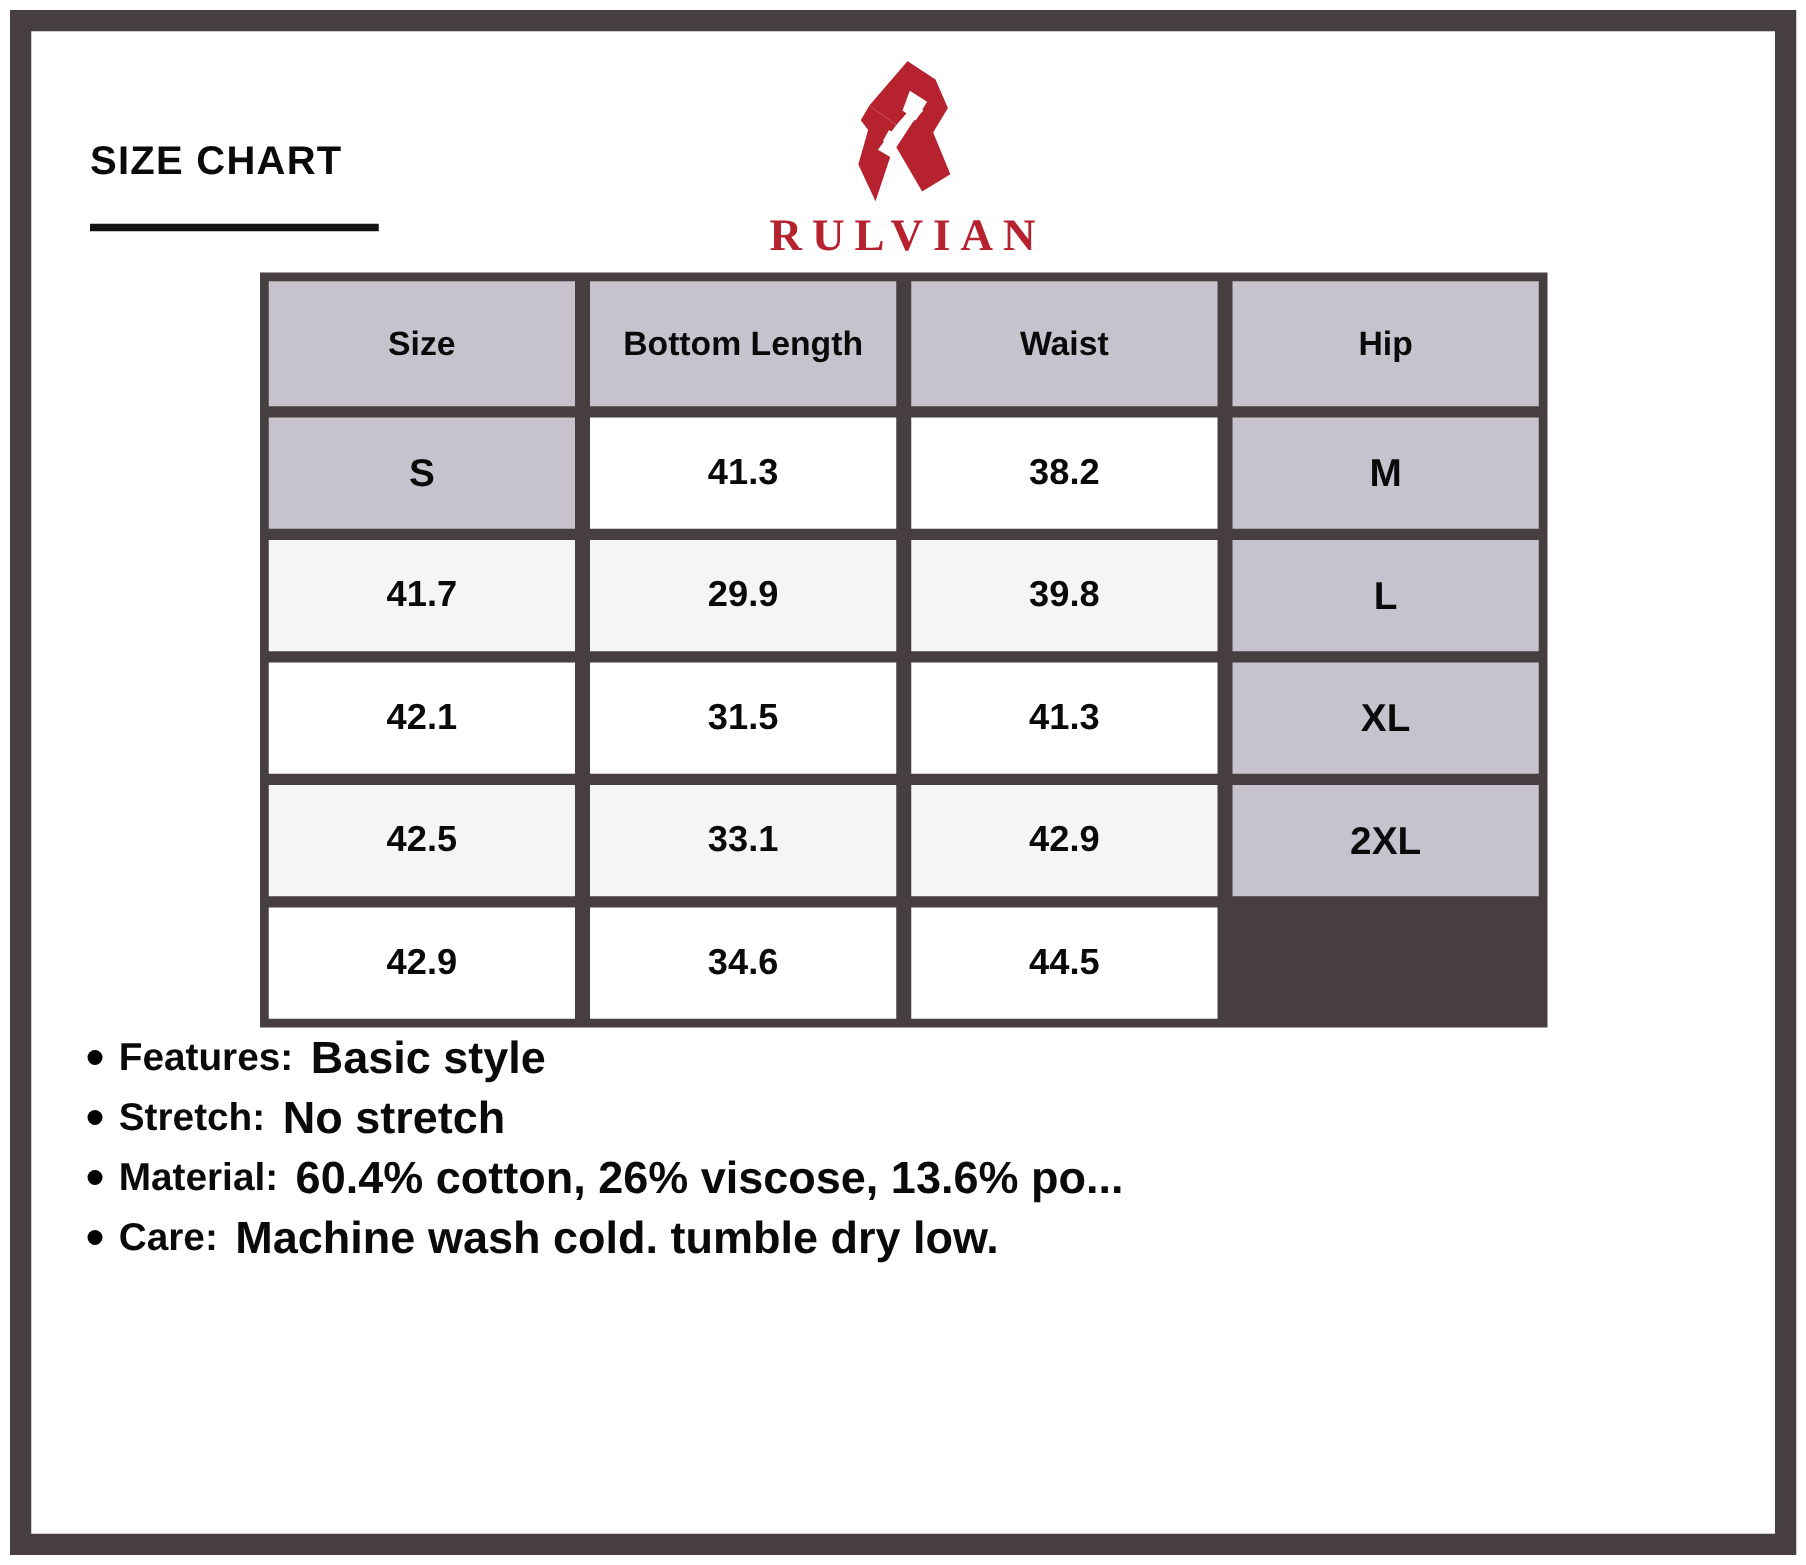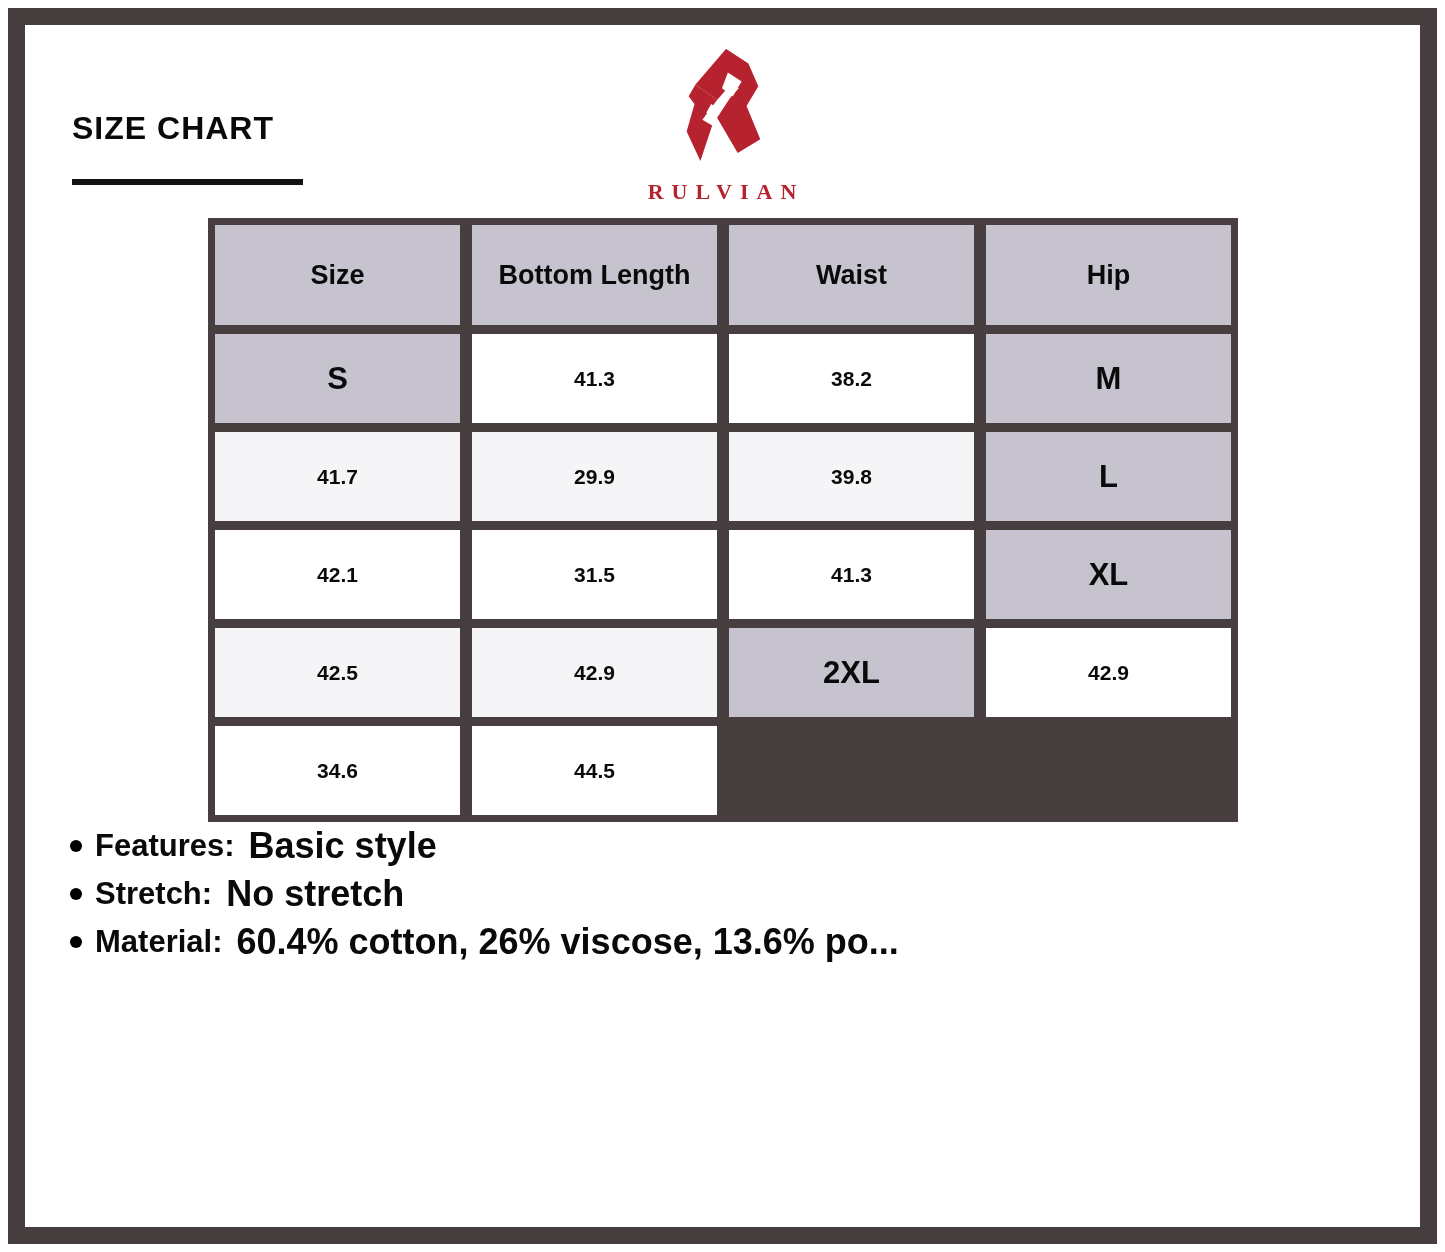--- a/index.html
+++ b/index.html
@@ -18,34 +18,34 @@
   
   .title{
     position:absolute;left:72px;top:110px;font-size:32px;font-weight:bold;
     letter-spacing:1px;white-space:nowrap;
   }
   .title-underline{position:absolute;left:72px;top:179px;width:231px;height:6px;background:#121212;}
   
   .logo{position:absolute;left:572px;top:46px;width:300px;text-align:center;}
   .logo svg{display:block;margin:0 auto;}
   .brand{
-    font-family:"Liberation Serif",serif;font-weight:bold;font-size:22px;color:var(--red);
-    letter-spacing:8px;padding-left:8px;margin-top:15px;white-space:nowrap;
+    font-family:"Liberation Serif",serif;font-weight:bold;font-size:36px;color:var(--red);
+    letter-spacing:8px;padding-left:8px;margin-top:3px;white-space:nowrap;
   }
   
   .size-table{
     position:absolute;left:208px;top:218px;width:1030px;box-sizing:border-box;
     background:var(--dark);padding:7px;display:grid;
     grid-template-columns:repeat(4,1fr);
     grid-template-rows:100px repeat(5,89px);
     column-gap:12px;row-gap:9px;
   }
   .cell{
     background:#ffffff;display:flex;align-items:center;justify-content:center;
-    font-weight:bold;font-size:21px;text-align:center;
+    font-weight:bold;font-size:29px;text-align:center;
   }
   .cell.head{background:var(--lavender);font-size:27px;}
   .cell.sizecol{background:var(--lavender);font-size:31px;}
   .cell.alt{background:var(--rowalt);}
   
   .details{position:absolute;left:70px;top:828px;}
   .detail-item{display:flex;align-items:center;margin-bottom:12px;height:36px;}
   .dot{width:12px;height:12px;border-radius:50%;background:#000;margin-right:13px;flex:0 0 auto;}
   .detail-label{font-size:31px;font-weight:bold;white-space:nowrap;}
   .detail-value{font-size:36px;font-weight:bold;margin-left:14px;white-space:nowrap;}
@@ -90,20 +90,21 @@
     <div class="cell alt">29.9</div>
     <div class="cell alt">39.8</div>
 
     <div class="cell sizecol">L</div>
     <div class="cell">42.1</div>
     <div class="cell">31.5</div>
     <div class="cell">41.3</div>
 
     <div class="cell sizecol">XL</div>
     <div class="cell alt">42.5</div>
+    <div class="cell alt">33.1</div>
     <div class="cell alt">42.9</div>
 
     <div class="cell sizecol">2XL</div>
     <div class="cell">42.9</div>
     <div class="cell">34.6</div>
     <div class="cell">44.5</div>
   </div>
 
   <div class="details">
     <div class="detail-item">
@@ -114,14 +115,19 @@
     <div class="detail-item">
       <span class="dot"></span>
       <span class="detail-label">Stretch:</span>
       <span class="detail-value">No stretch</span>
     </div>
     <div class="detail-item">
       <span class="dot"></span>
       <span class="detail-label">Material:</span>
       <span class="detail-value">60.4% cotton, 26% viscose, 13.6% po...</span>
     </div>
+    <div class="detail-item">
+      <span class="dot"></span>
+      <span class="detail-label">Care:</span>
+      <span class="detail-value">Machine wash cold. tumble dry low.</span>
+    </div>
   </div>
 </div>
 
 </body></html>

